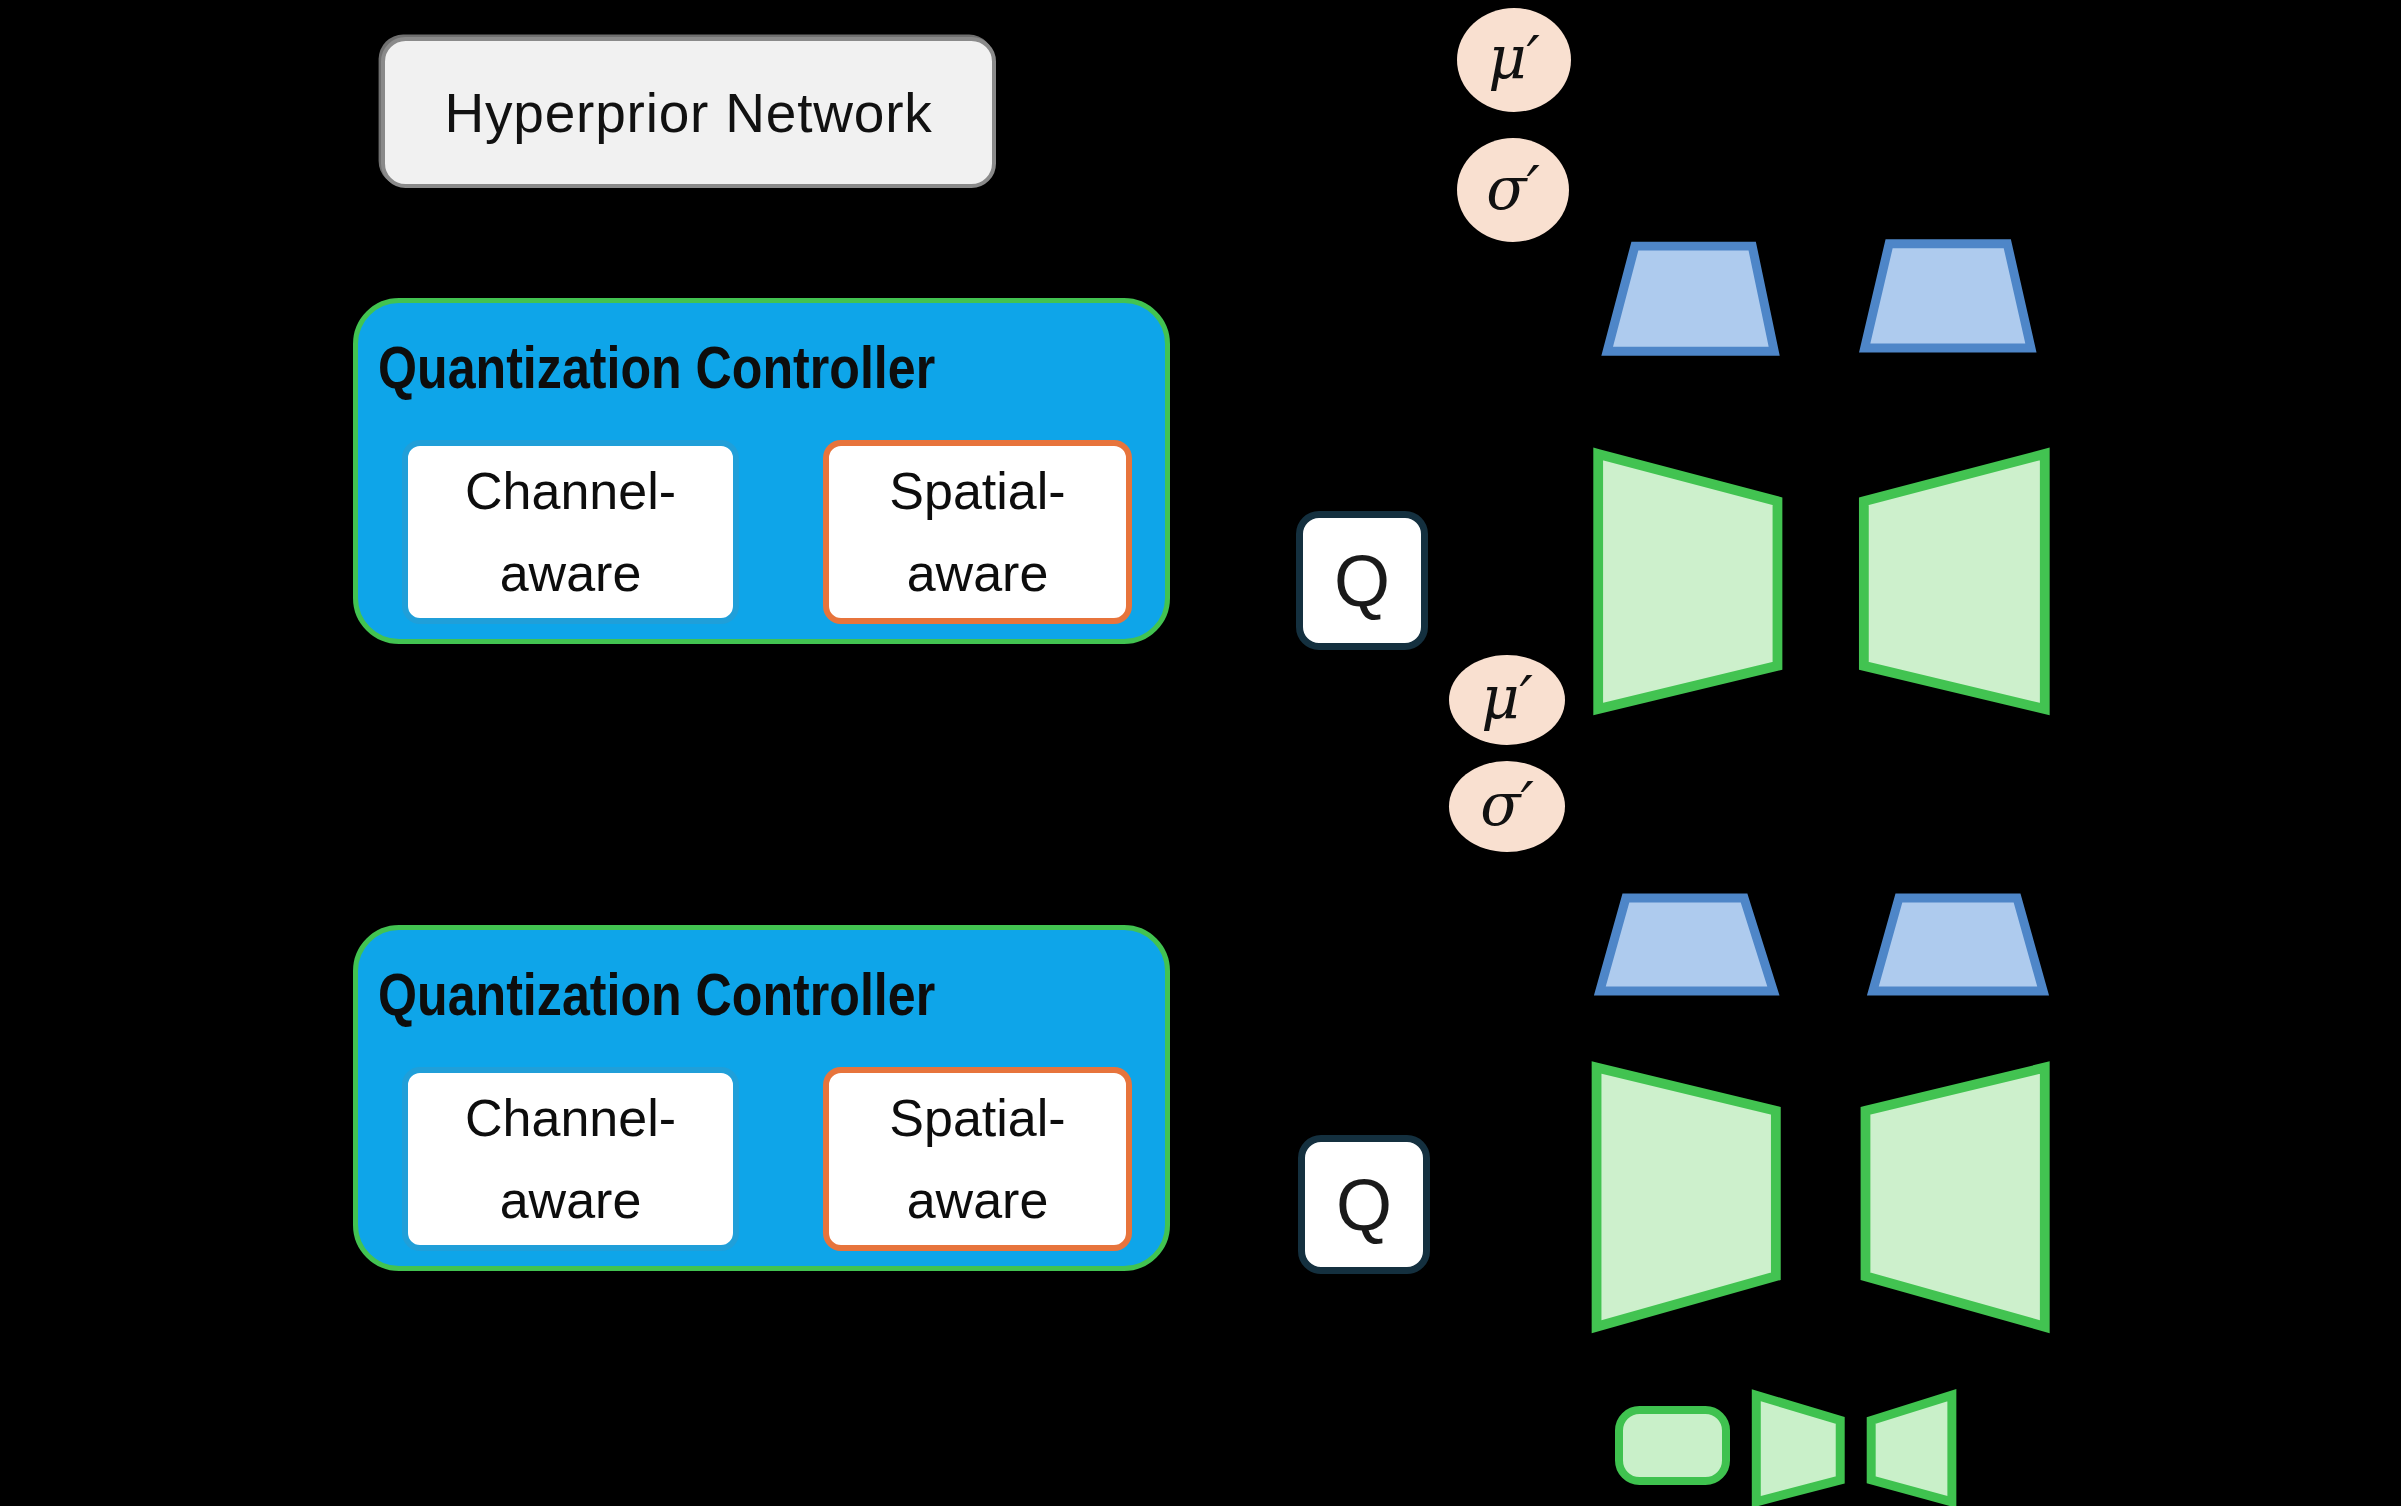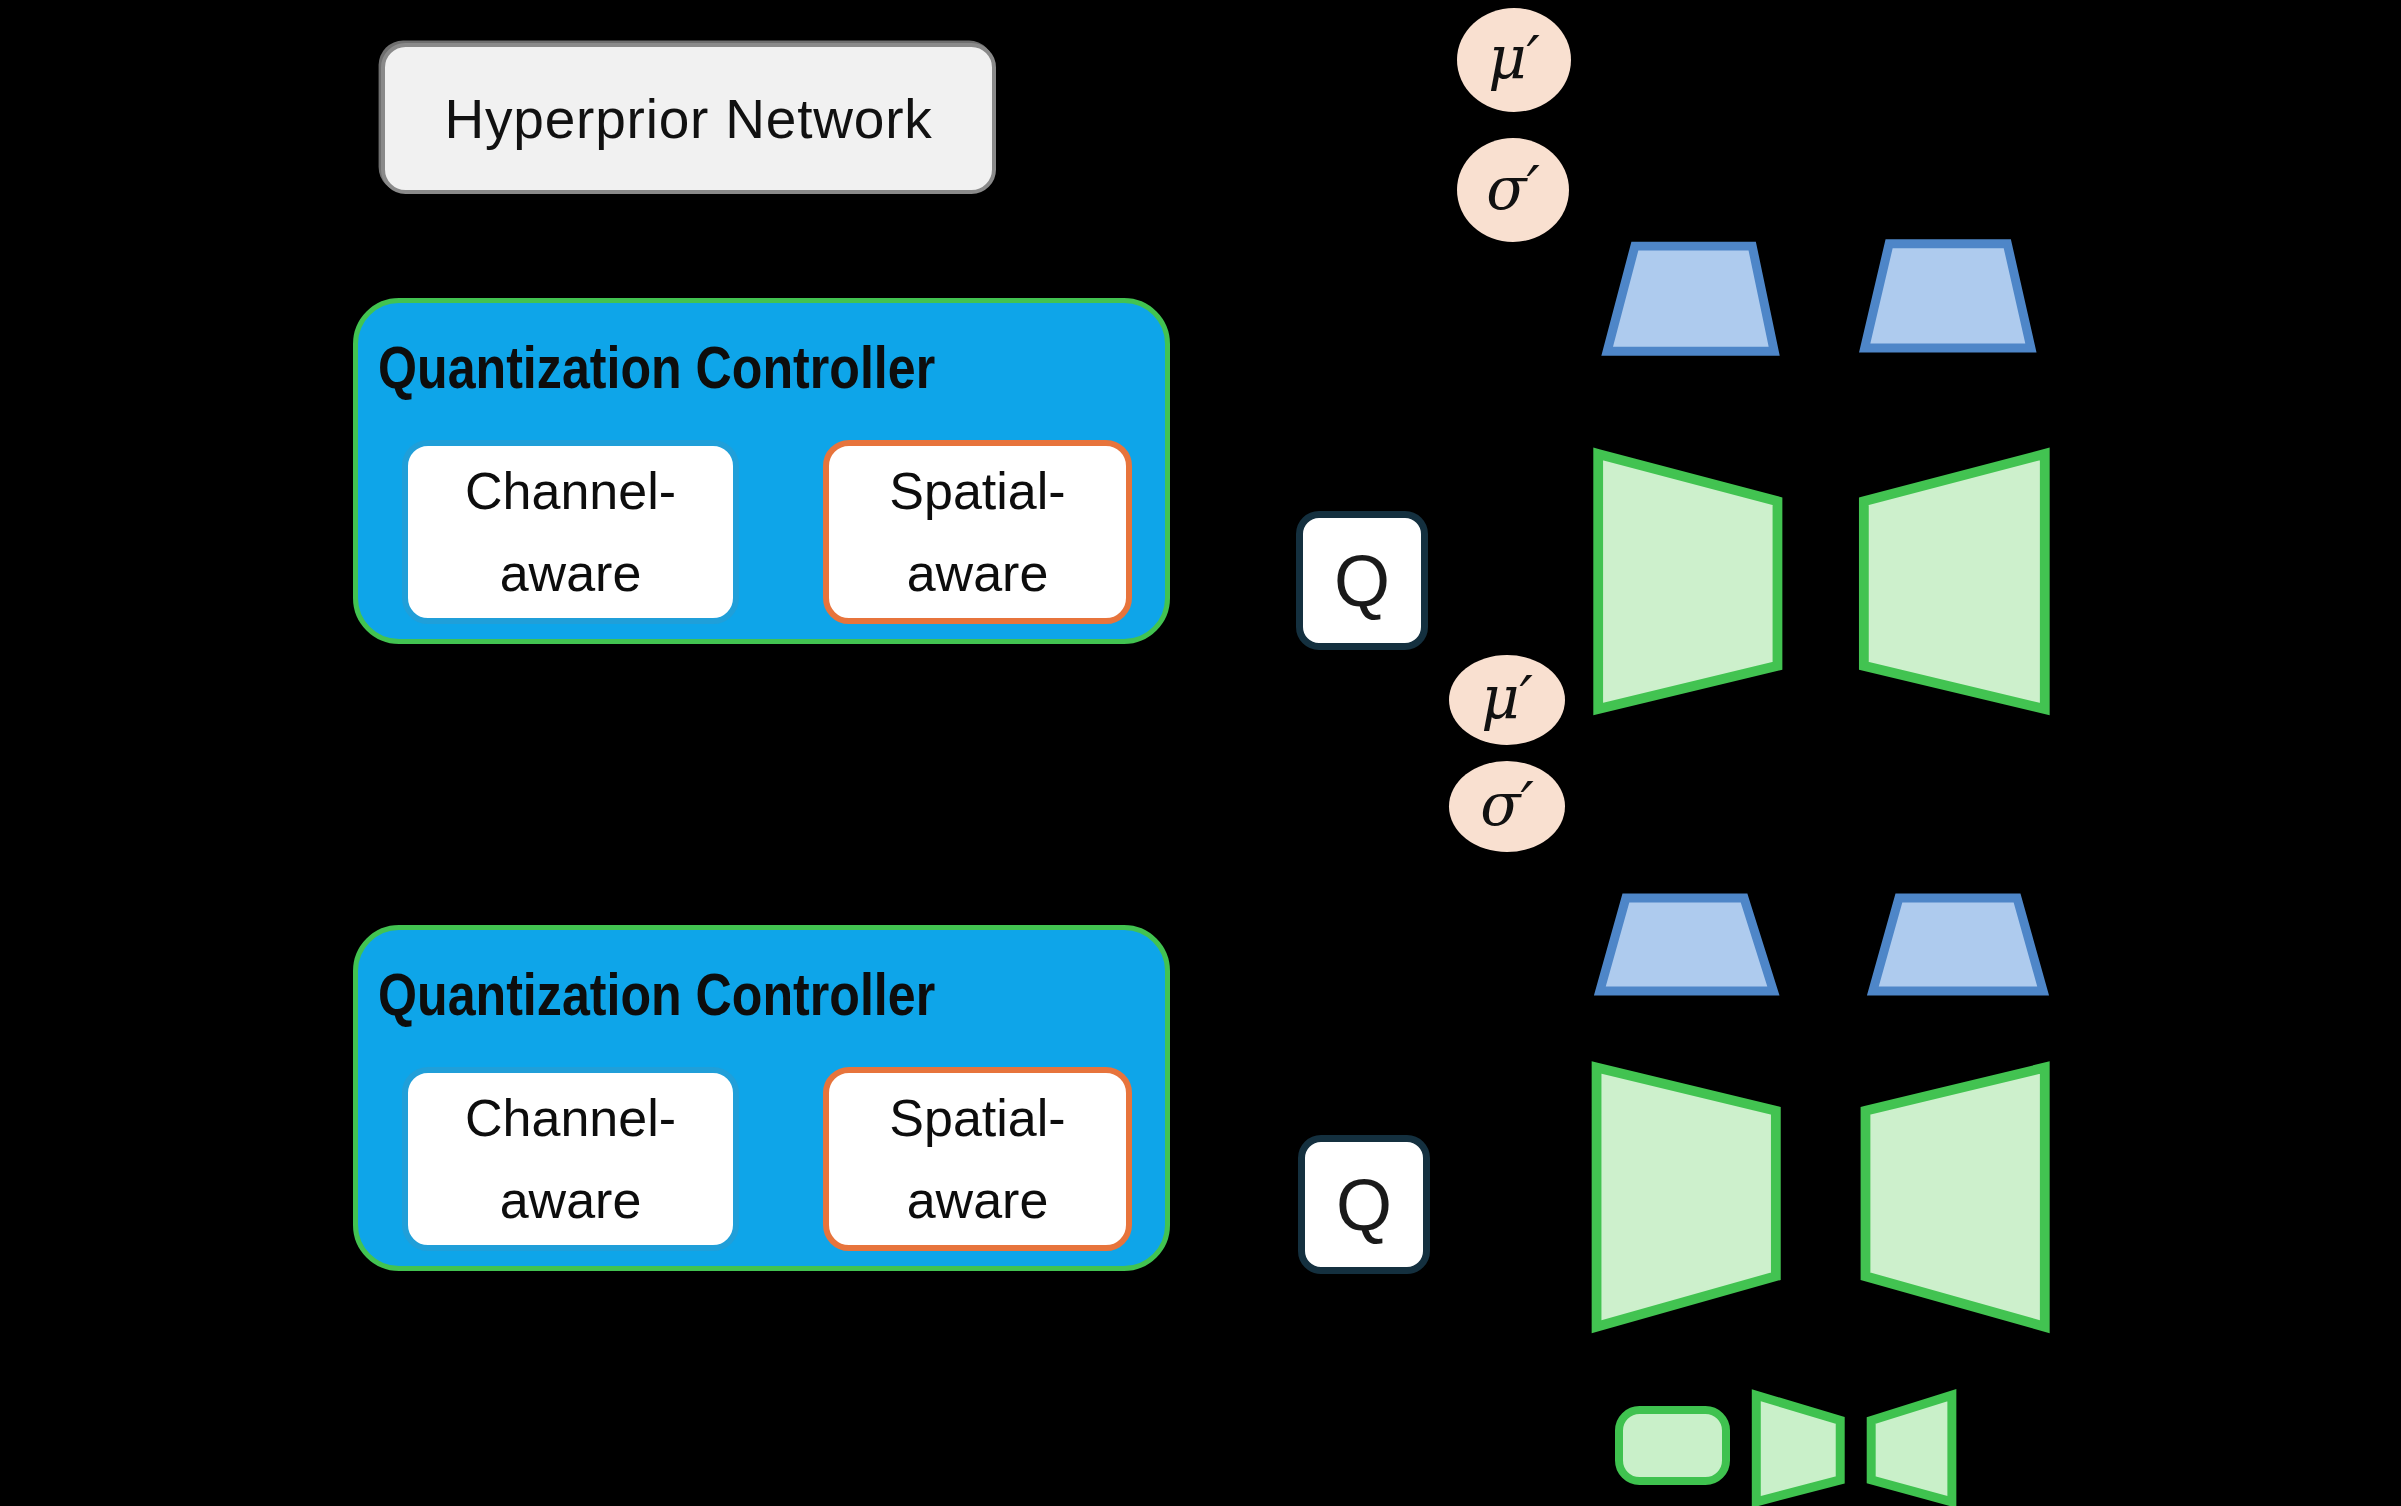--- a/index.html
+++ b/index.html
@@ -3,38 +3,38 @@
 <meta charset="utf-8">
 <style>
   html,body{margin:0;padding:0;background:#000;}
   #stage{
     position:relative;width:2401px;height:1506px;background:#000000;
     overflow:hidden;font-family:"Liberation Sans",sans-serif;
   }
   .abs{position:absolute;}
   
   .hyperprior{
-    left:381px;top:43px;width:615px;height:151px;
+    left:381px;top:37px;width:615px;height:151px;
     background:#F1F1F1;border:4.1px solid #8A8A8A;border-radius:24.5px;
     box-sizing:border-box;display:flex;align-items:center;justify-content:center;
     box-shadow:-2.4px -2.4px 0 #6f6f6f;
   }
   .hyperprior .lbl{font-size:55px;color:#111;letter-spacing:0.8px;white-space:nowrap;}
   .qc{
     left:353px;width:817px;height:346px;
     background:#0ea5e9;border:5.7px solid #42C351;border-radius:46px;
     box-sizing:border-box;
   }
   .qc1{top:298px;} .qc2{top:925px;}
   .qc-title{
     position:absolute;left:19.6px;top:31px;font-size:59px;font-weight:bold;color:#0D0D0D;
     transform:scaleX(0.85);transform-origin:left center;white-space:nowrap;
   }
   .module{
-    position:absolute;top:137px;height:184px;background:#FFFFFF;border-radius:26px;
+    position:absolute;top:137px;height:184px;background:#FFFFFF;border-radius:18px;
     box-sizing:border-box;display:flex;flex-direction:column;align-items:center;justify-content:center;
   }
   .module .ln{font-size:52px;color:#0D0D0D;line-height:82px;white-space:nowrap;}
   .mod-channel{left:44px;width:337px;border:6.5px solid #209FD9;}
   .mod-spatial{left:465px;width:309px;border:6.5px solid #E7743C;}
   
   .qbox{
     width:132px;height:139px;background:#FFFFFF;border:7.3px solid #14303F;border-radius:23px;
     box-sizing:border-box;display:flex;align-items:center;justify-content:center;
   }

